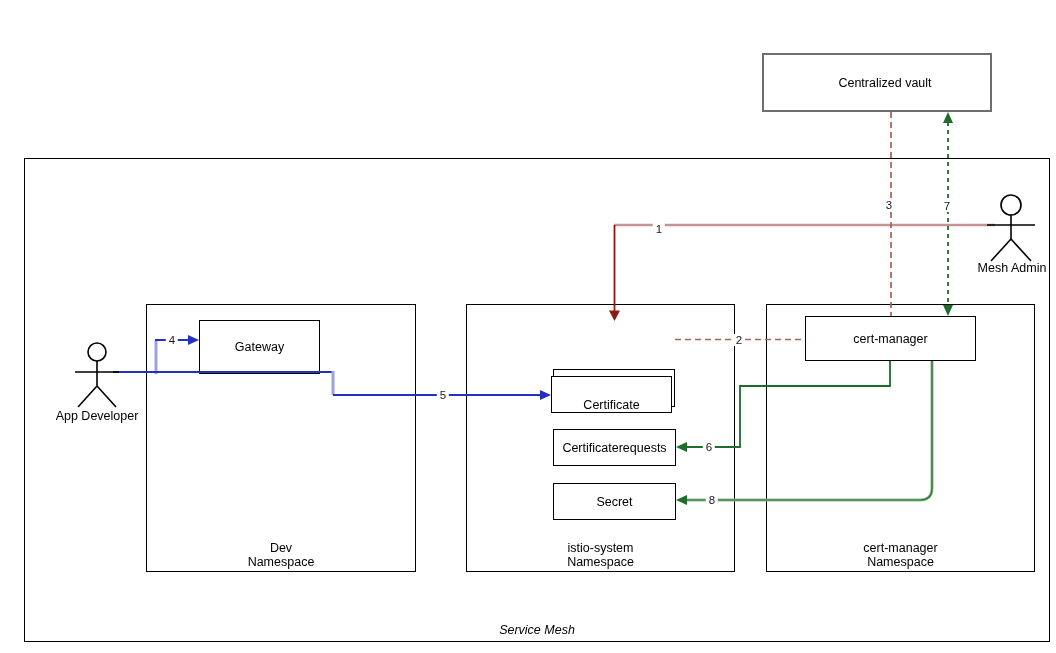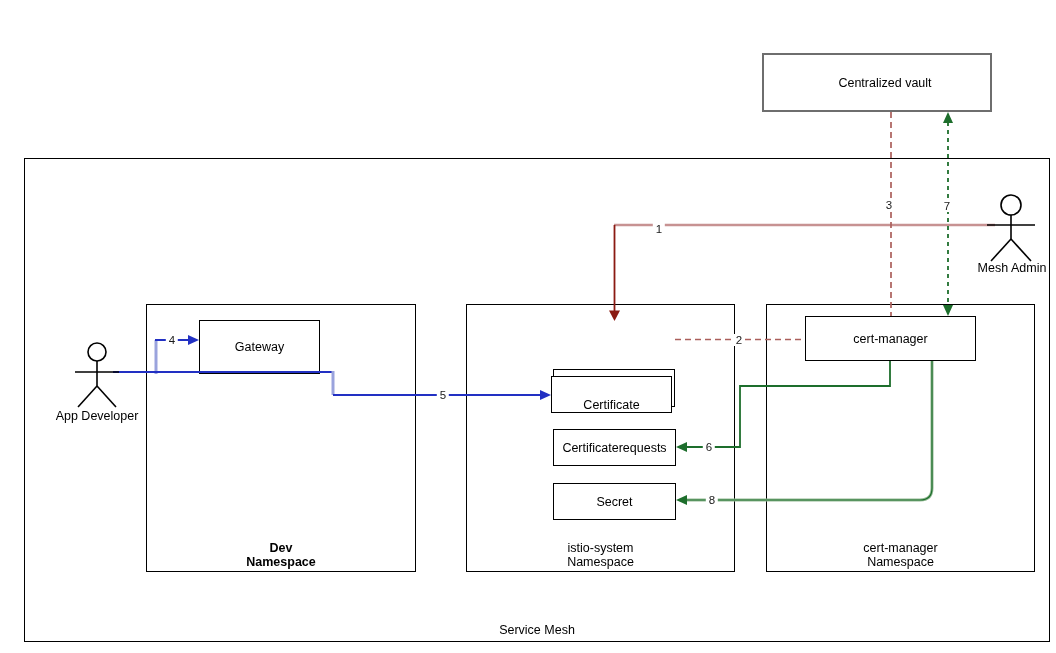--- a/index.html
+++ b/index.html
@@ -23,22 +23,22 @@
 </head>
 <body>
 
 <div class="canvas">
 
   <div class="container-box" style="left:24px; top:158px; width:1026px; height:484px;"></div>
   <div class="container-box" style="left:146px; top:304px; width:270px; height:268px;"></div>
   <div class="container-box" style="left:466px; top:304px; width:269px; height:268px;"></div>
   <div class="container-box" style="left:766px; top:304px; width:269px; height:268px;"></div>
 
-  <div class="sm-label" style="left:24px; top:623px; width:1026px;">Service Mesh</div>
-  <div class="ns-label" style="left:146px; top:542px; width:270px;font-weight:bold;">
+  <div class="sm-label" style="left:24px; top:623px; width:1026px;font-style:italic;">Service Mesh</div>
+  <div class="ns-label" style="left:146px; top:542px; width:270px;">
     <div>Dev</div>
     <div>Namespace</div>
   </div>
   <div class="ns-label" style="left:466px; top:542px; width:269px;">
     <div>istio-system</div>
     <div>Namespace</div>
   </div>
   <div class="ns-label" style="left:766px; top:542px; width:269px;">
     <div>cert-manager</div>
     <div>Namespace</div>

